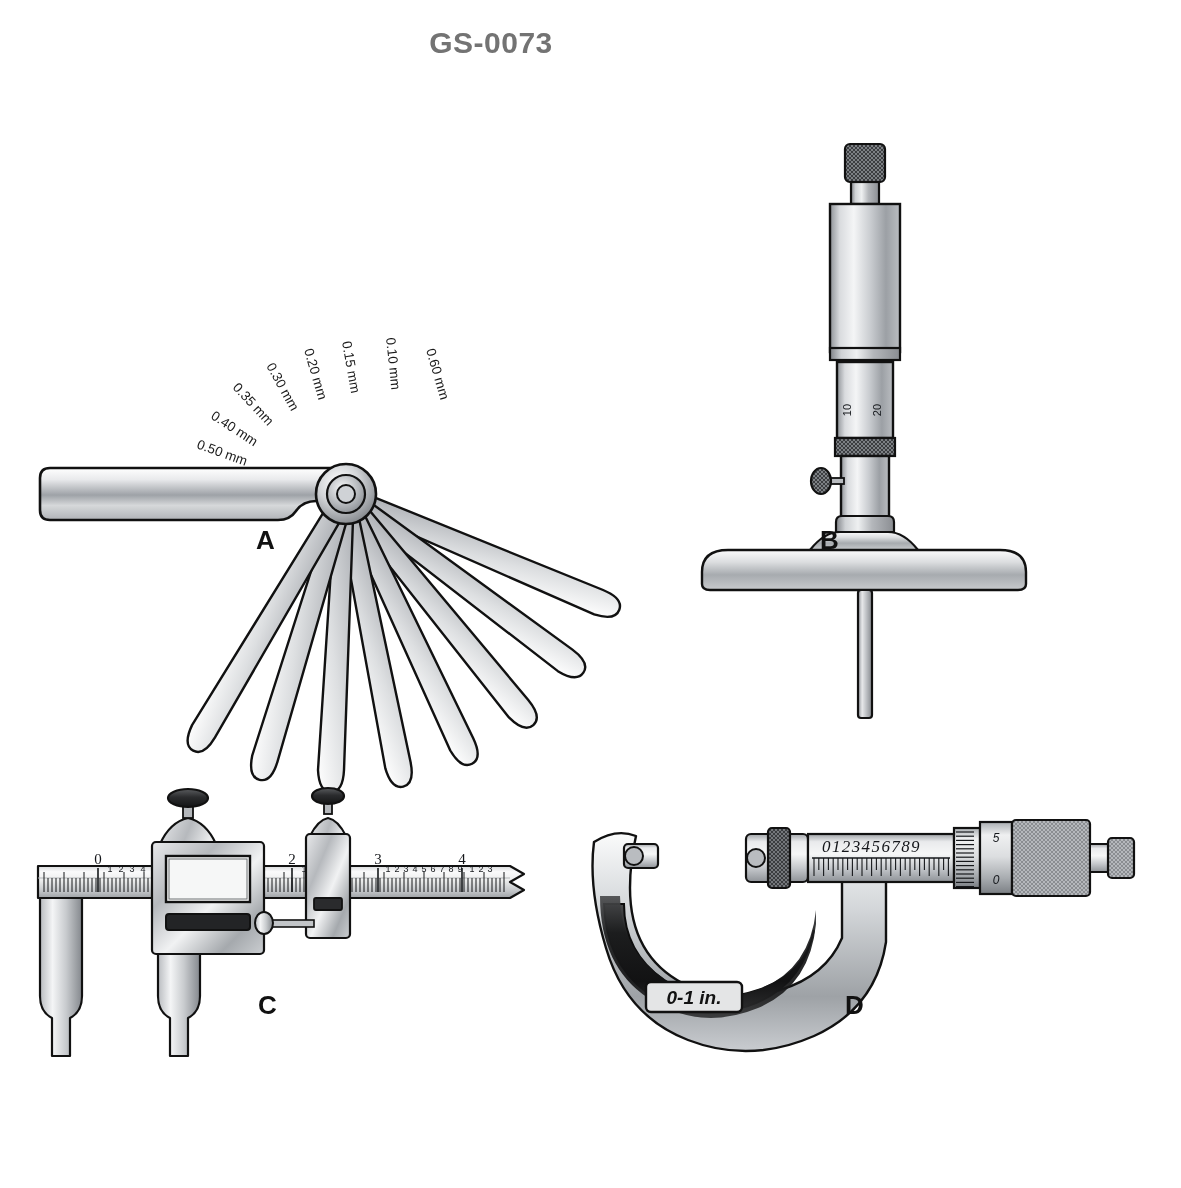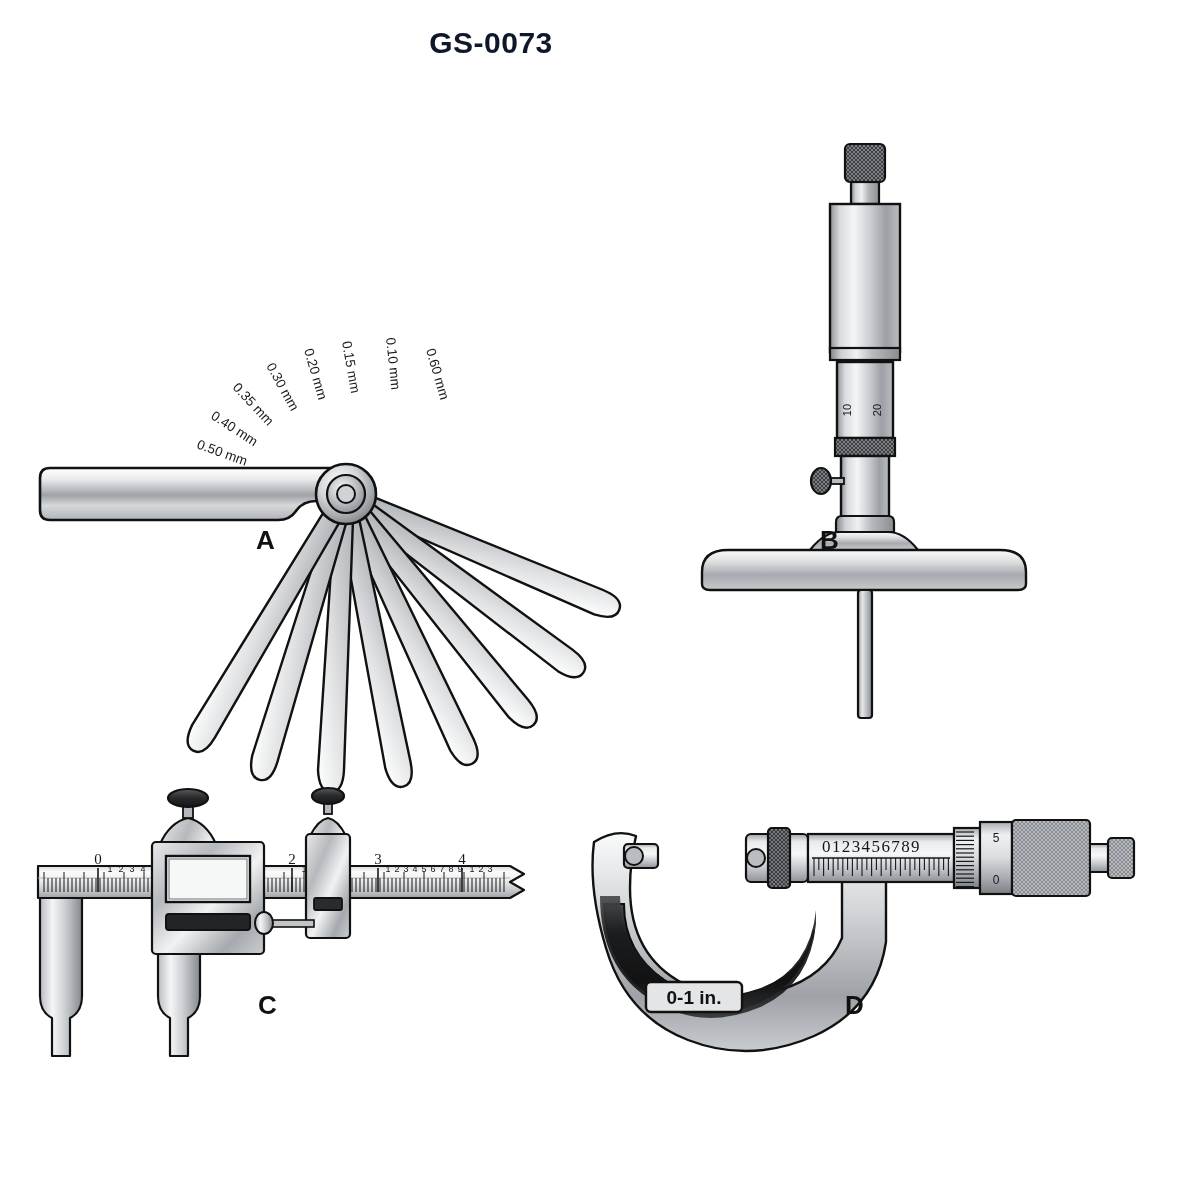--- a/index.html
+++ b/index.html
@@ -6,38 +6,38 @@
   body{
     width:1181px;height:1188px;position:relative;overflow:hidden;
     font-family:"Liberation Sans",sans-serif;
     -webkit-font-smoothing:antialiased;
   }
   .page{position:absolute;inset:0;background:#ffffff;}
 
   
   #page-title{
     position:absolute;left:0;top:26px;width:982px;text-align:center;
-    font-size:30px;font-weight:bold;color:#0f172a;letter-spacing:.5px;
+    font-size:30px;font-weight:bold;color:#737373;letter-spacing:.5px;
   }
 
   
   .fig-letter{
     position:absolute;font-size:26px;font-weight:bold;color:#111;
   }
   #label-a{left:256px;top:525px;}
   #label-b{left:820px;top:525px;}
   #label-c{left:258px;top:990px;}
   #label-d{left:845px;top:990px;}
 
   
   .fig{position:absolute;}
   #fig-a{left:10px;top:180px;width:560px;height:360px;}
   #fig-b{left:660px;top:120px;width:440px;height:480px;}
   #fig-c{left:10px;top:780px;width:560px;height:290px;}
-  #fig-d{left:560px;top:800px;width:600px;height:240px;}
+  #fig-d{left:560px;top:800px;width:600px;height:240px;font-style:italic;}
 
   svg{display:block;overflow:visible;}
 
   
   .blade-txt{
     font-family:"Liberation Sans",sans-serif;
     font-size:13.5px;fill:#1a1a1a;font-weight:400;
   }
   .scale-num{
     font-family:"Liberation Serif",serif;

